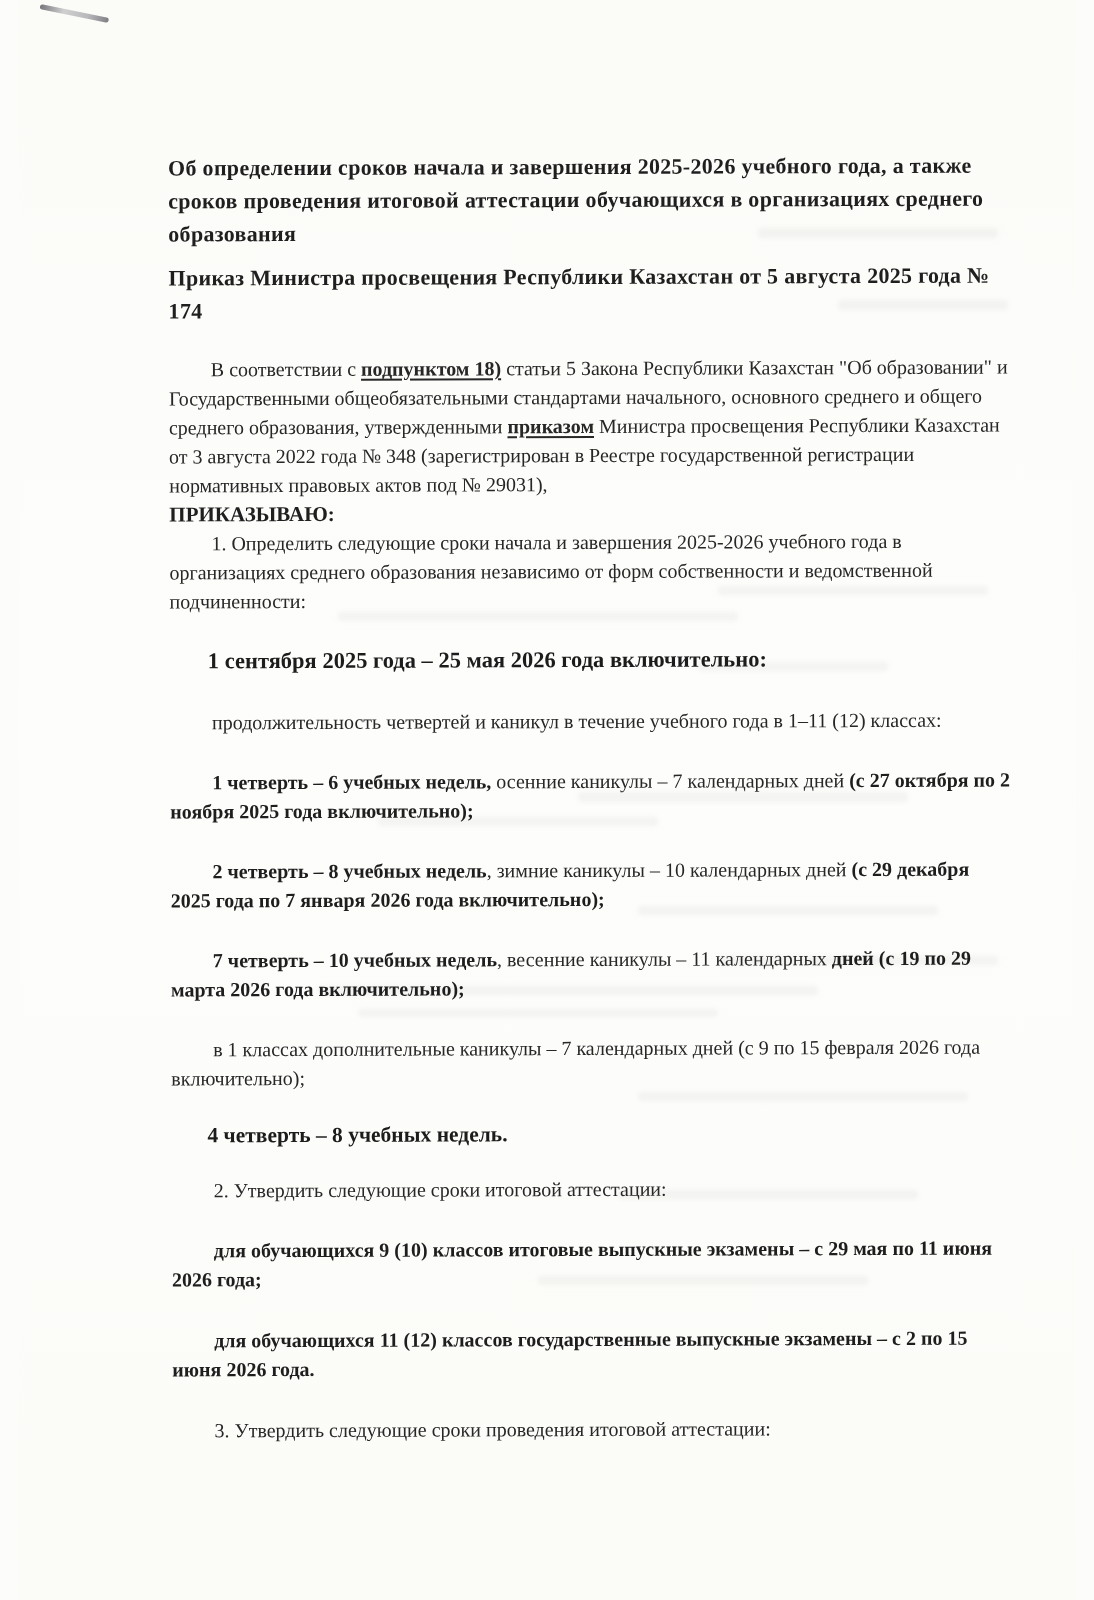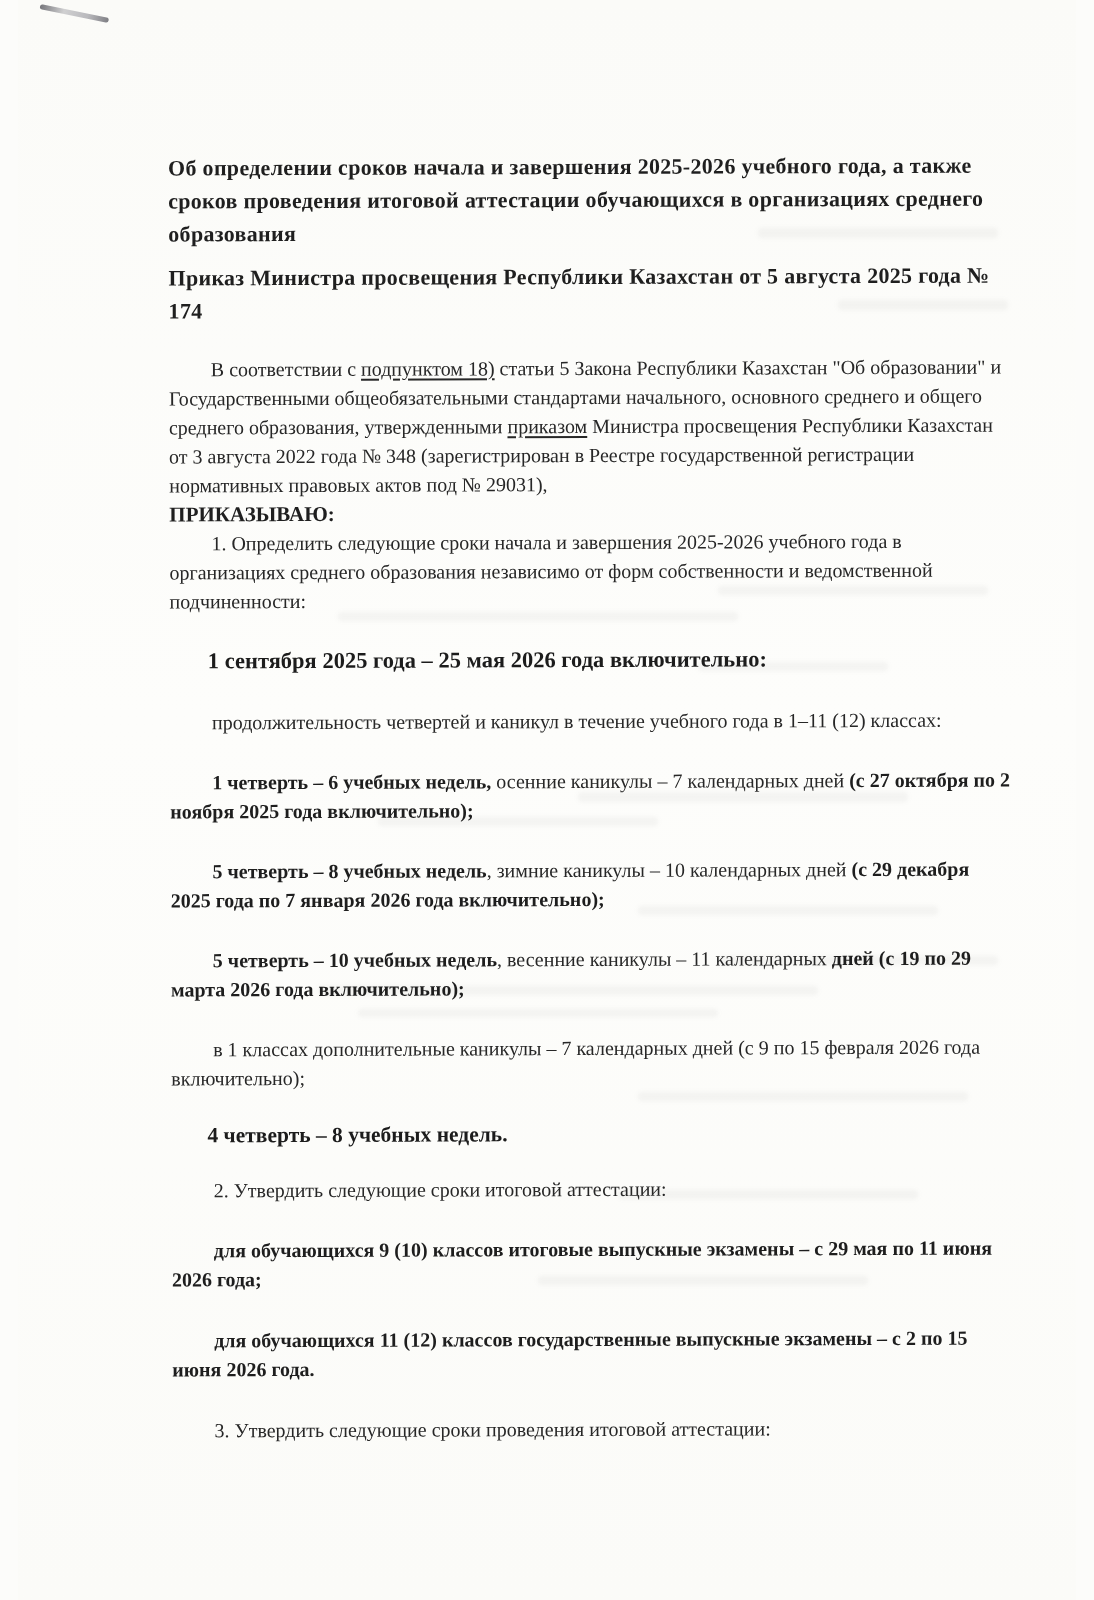--- a/index.html
+++ b/index.html
@@ -43,20 +43,21 @@
   }
   .body {
     margin: 0;
     font-size: 20px;
     line-height: 29px;
   }
   .indent { text-indent: 42px; }
   .u {
     text-decoration: underline;
     text-underline-offset: 3px;
+    font-weight: bold;
   }
   .resolve-word {
     margin: 0;
     font-weight: bold;
     font-size: 21px;
     line-height: 29px;
     color: #1f1f1f;
   }
   .year-heading {
     margin: 29px 0 32px 0;
@@ -140,23 +141,23 @@
     <p class="resolve-word">ПРИКАЗЫВАЮ:</p>
 
     <p class="body indent">1. Определить следующие сроки начала и завершения 2025-2026 учебного года в организациях среднего образования независимо от форм собственности и ведомственной подчиненности:</p>
 
     <p class="year-heading">1 сентября 2025 года – 25 мая 2026 года включительно:</p>
 
     <p class="body indent quarters-intro">продолжительность четвертей и каникул в течение учебного года в 1–11 (12) классах:</p>
 
     <p class="body indent quarter"><b>1 четверть – 6 учебных недель,</b><span> осенние каникулы – 7 календарных дней </span><b>(с 27 октября по 2 ноября 2025 года включительно);</b></p>
 
-    <p class="body indent quarter"><b>5 четверть – 8 учебных недель</b><span>, зимние каникулы – 10 календарных дней </span><b>(с 29 декабря 2025 года по 7 января 2026 года включительно);</b></p>
+    <p class="body indent quarter"><b>2 четверть – 8 учебных недель</b><span>, зимние каникулы – 10 календарных дней </span><b>(с 29 декабря 2025 года по 7 января 2026 года включительно);</b></p>
 
-    <p class="body indent quarter"><b>5 четверть – 10 учебных недель</b><span>, весенние каникулы – 11 календарных </span><b>дней (с 19 по 29 марта 2026 года включительно);</b></p>
+    <p class="body indent quarter"><b>7 четверть – 10 учебных недель</b><span>, весенние каникулы – 11 календарных </span><b>дней (с 19 по 29 марта 2026 года включительно);</b></p>
 
     <p class="body indent first-grade">в 1 классах дополнительные каникулы – 7 календарных дней (с 9 по 15 февраля 2026 года включительно);</p>
 
     <p class="quarter4">4 четверть – 8 учебных недель.</p>
 
     <p class="body indent point2">2. Утвердить следующие сроки итоговой аттестации:</p>
 
     <p class="body indent exam">для обучающихся 9 (10) классов итоговые выпускные экзамены – с 29 мая по 11 июня 2026 года;</p>
 
     <p class="body indent exam">для обучающихся 11 (12) классов государственные выпускные экзамены – с 2 по 15 июня 2026 года.</p>

